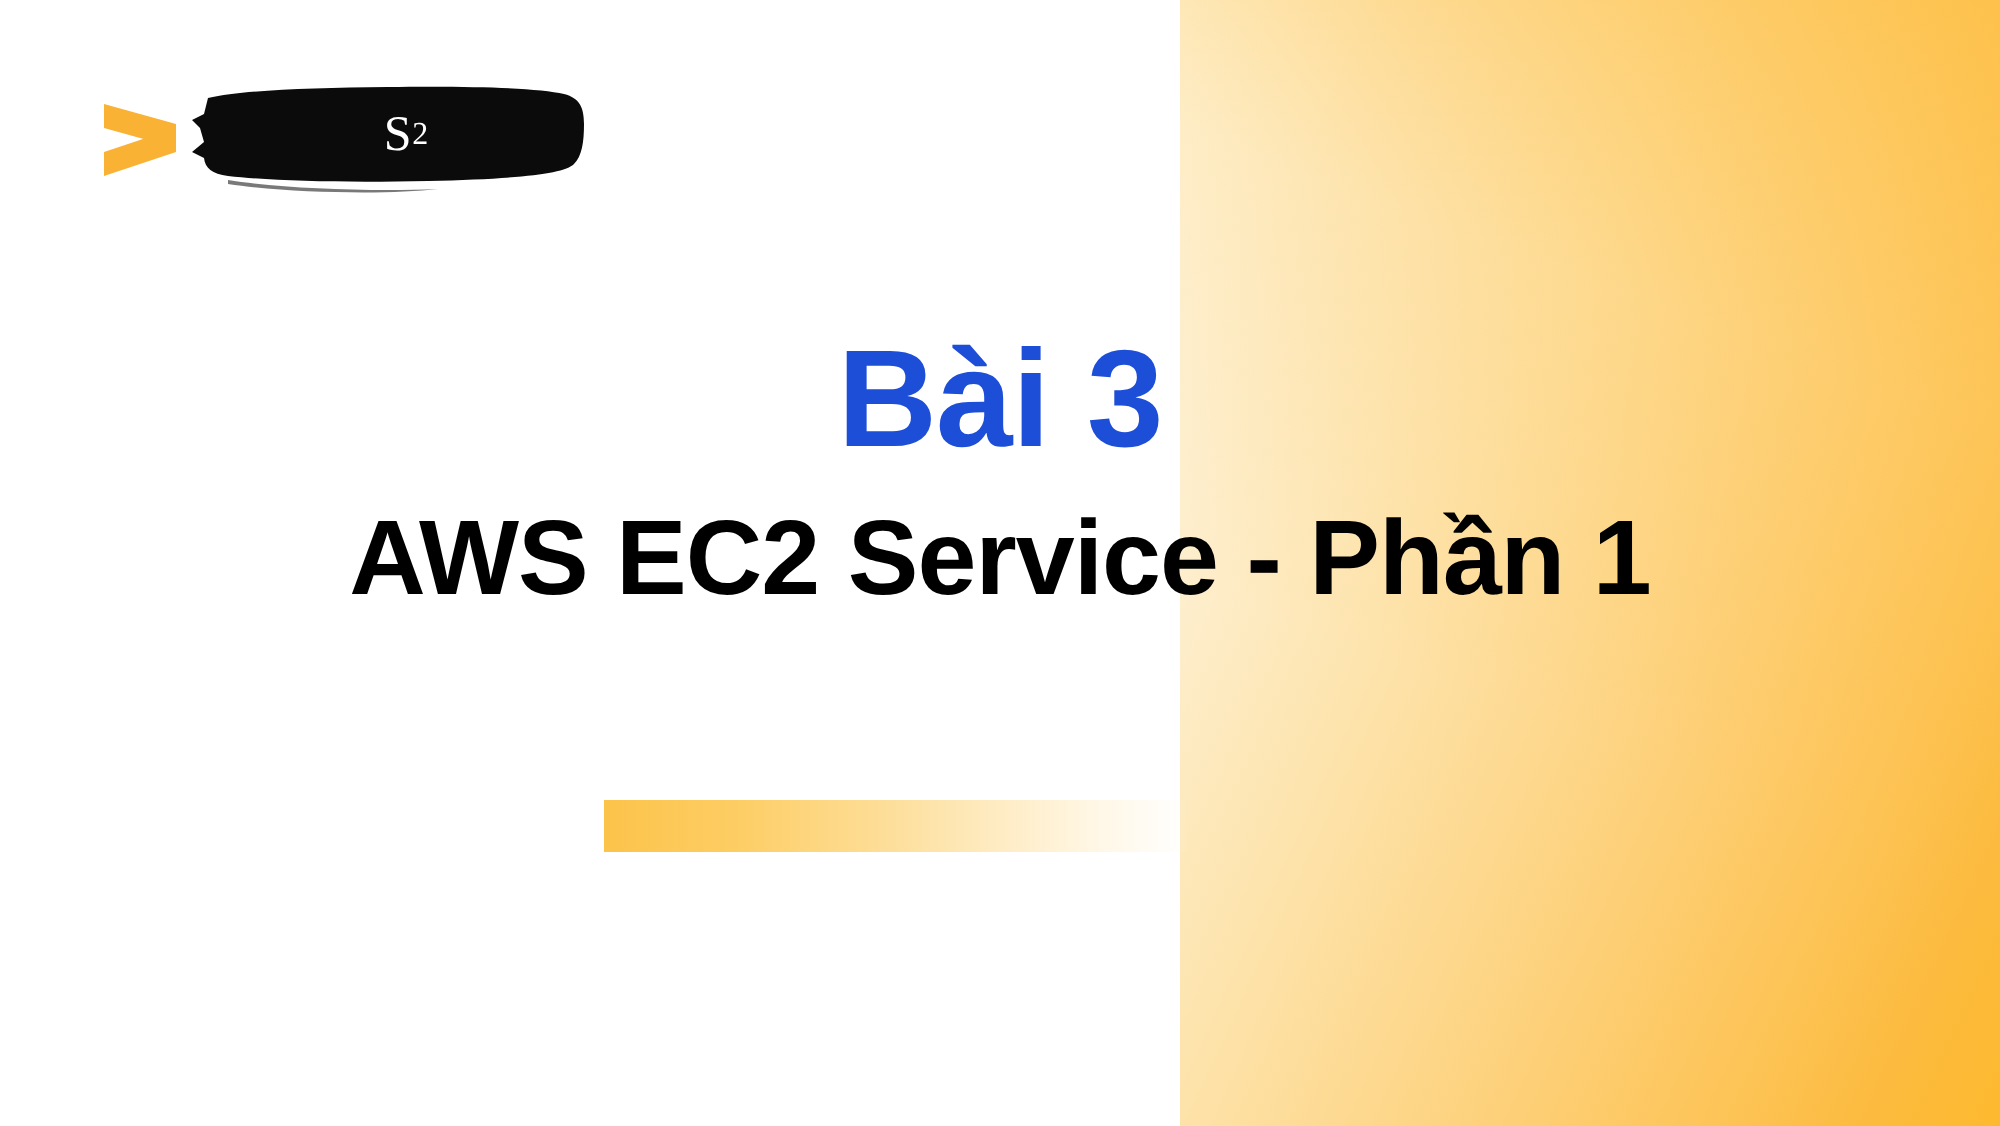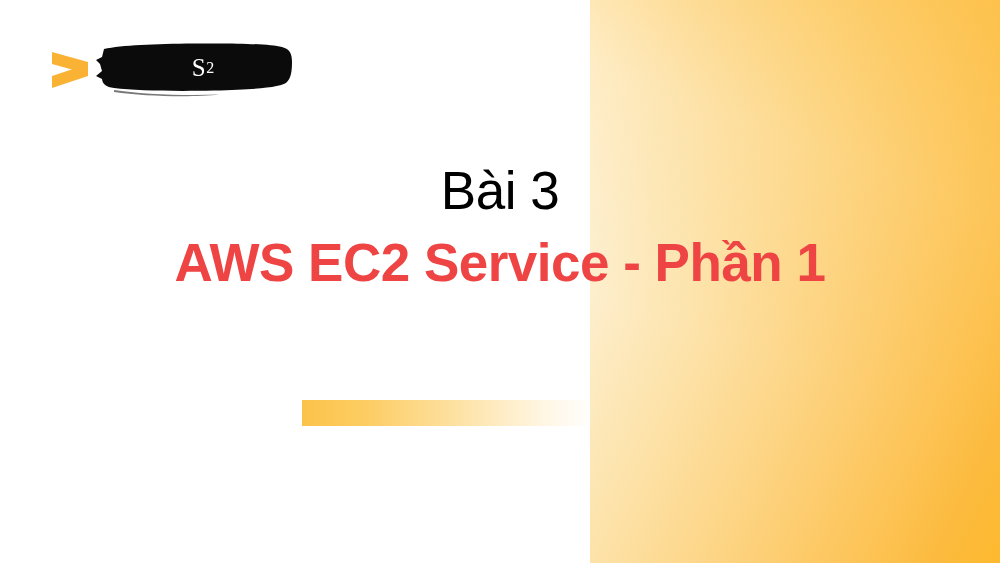--- a/index.html
+++ b/index.html
@@ -87,31 +87,31 @@
 
   
   #title-block {
     position: absolute;
     left: 0;
     top: 163px;
     width: 1000px;
     text-align: center;
   }
   #title-line-1 {
-    font-size: 53px;
-    font-weight: normal;
-    color: #000000;
+    font-size: 69px;
+    font-weight: bold;
+    color: #1d4ed8;
     line-height: 1.06;
     letter-spacing: -0.5px;
   }
   #title-line-2 {
     margin-top: 16px;
     font-size: 53px;
     font-weight: bold;
-    color: #ef4444;
+    color: #000000;
     line-height: 1.06;
     letter-spacing: -0.5px;
   }
 
   
   #accent-bar {
     position: absolute;
     left: 302px;
     top: 400px;
     width: 292px;

